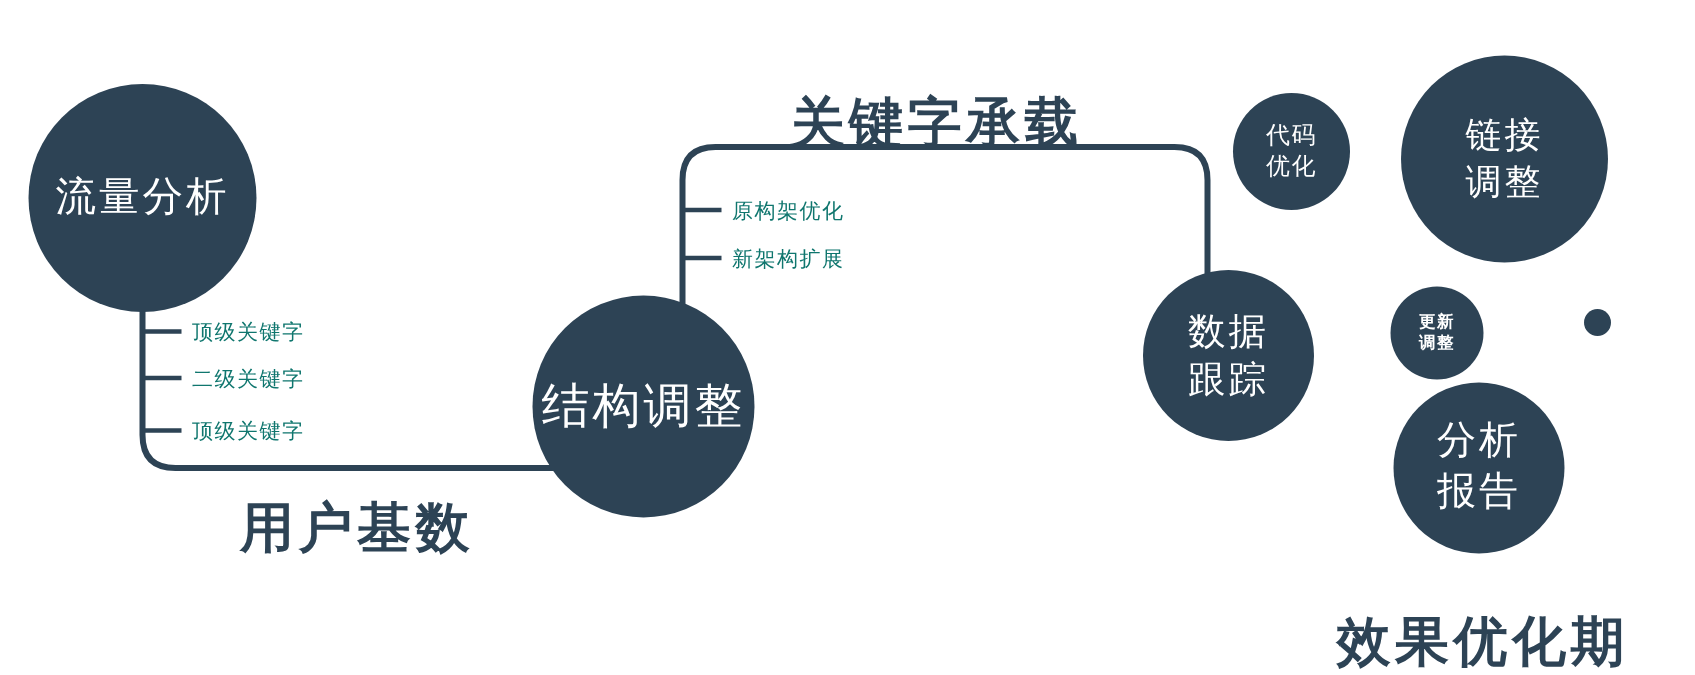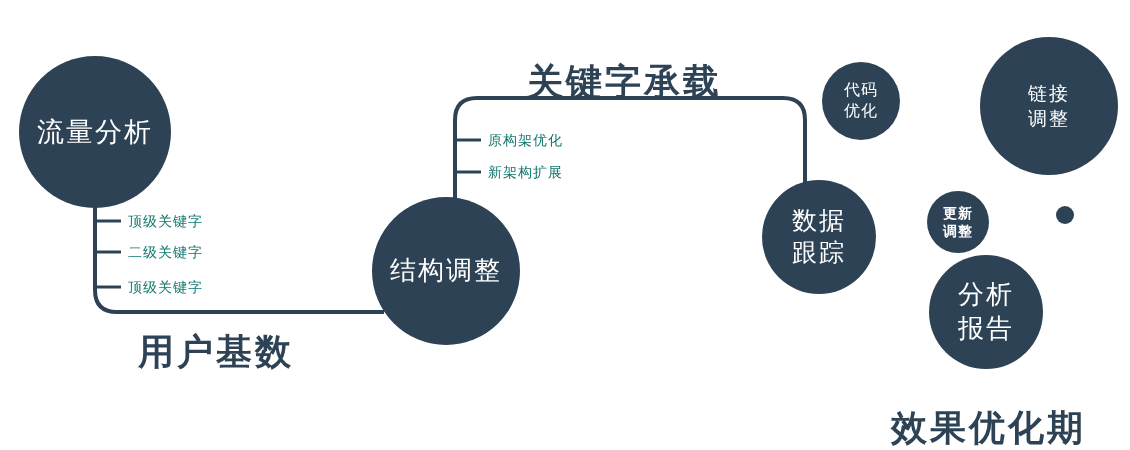--- a/index.html
+++ b/index.html
@@ -68,55 +68,55 @@
 
     <path class="conn" d="M455 205 L455 120 Q455 98 477 98 L783 98 Q805 98 805 120 L805 186"></path>
     <path class="tick" d="M455 140 L481 140"></path>
     <path class="tick" d="M455 172 L481 172"></path>
   </svg>
 
   <div class="circle" style="left:19px; top:56px; width:152px; height:152px; font-size:27px;">
     <span>流量分析</span>
   </div>
 
-  <div class="circle" style="left:372px; top:197px; width:148px; height:148px; font-size:26px;">
+  <div class="circle" style="left:355px; top:197px; width:148px; height:148px; font-size:32px;">
     <span>结构调整</span>
   </div>
 
   <div class="circle" style="left:762px; top:180px; width:114px; height:114px; font-size:25px;">
     <span>数据</span>
     <span>跟踪</span>
   </div>
 
   <div class="circle" style="left:822px; top:62px; width:78px; height:78px; font-size:16px; letter-spacing:1px;">
     <span>代码</span>
     <span>优化</span>
   </div>
 
-  <div class="circle" style="left:980px; top:37px; width:138px; height:138px; font-size:19px;">
+  <div class="circle" style="left:934px; top:37px; width:138px; height:138px; font-size:24px;">
     <span>链接</span>
     <span>调整</span>
   </div>
 
-  <div class="circle" style="left:927px; top:191px; width:62px; height:62px; font-size:14px; letter-spacing:1px; font-weight:700;">
+  <div class="circle" style="left:927px; top:191px; width:62px; height:62px; font-size:11px; letter-spacing:1px; font-weight:700;">
     <span>更新</span>
     <span>调整</span>
   </div>
 
   <div class="circle" style="left:1056px; top:206px; width:18px; height:18px;"></div>
 
   <div class="circle" style="left:929px; top:255px; width:114px; height:114px; font-size:26px;">
     <span>分析</span>
     <span>报告</span>
   </div>
 
   <span class="tick-label" style="left:128px; top:213px;">顶级关键字</span>
   <span class="tick-label" style="left:128px; top:244px;">二级关键字</span>
   <span class="tick-label" style="left:128px; top:279px;">顶级关键字</span>
 
   <span class="tick-label" style="left:488px; top:132px;">原构架优化</span>
   <span class="tick-label" style="left:488px; top:164px;">新架构扩展</span>
 
-  <span class="edge-label heavy" style="left:138px; top:328px;">用户基数</span>
+  <span class="edge-label heavy" style="left:160px; top:328px;">用户基数</span>
   <span class="edge-label" style="left:527px; top:58px;">关键字承载</span>
   <span class="edge-label" style="left:891px; top:404px;">效果优化期</span>
 
 </div>
 
 </body></html>

